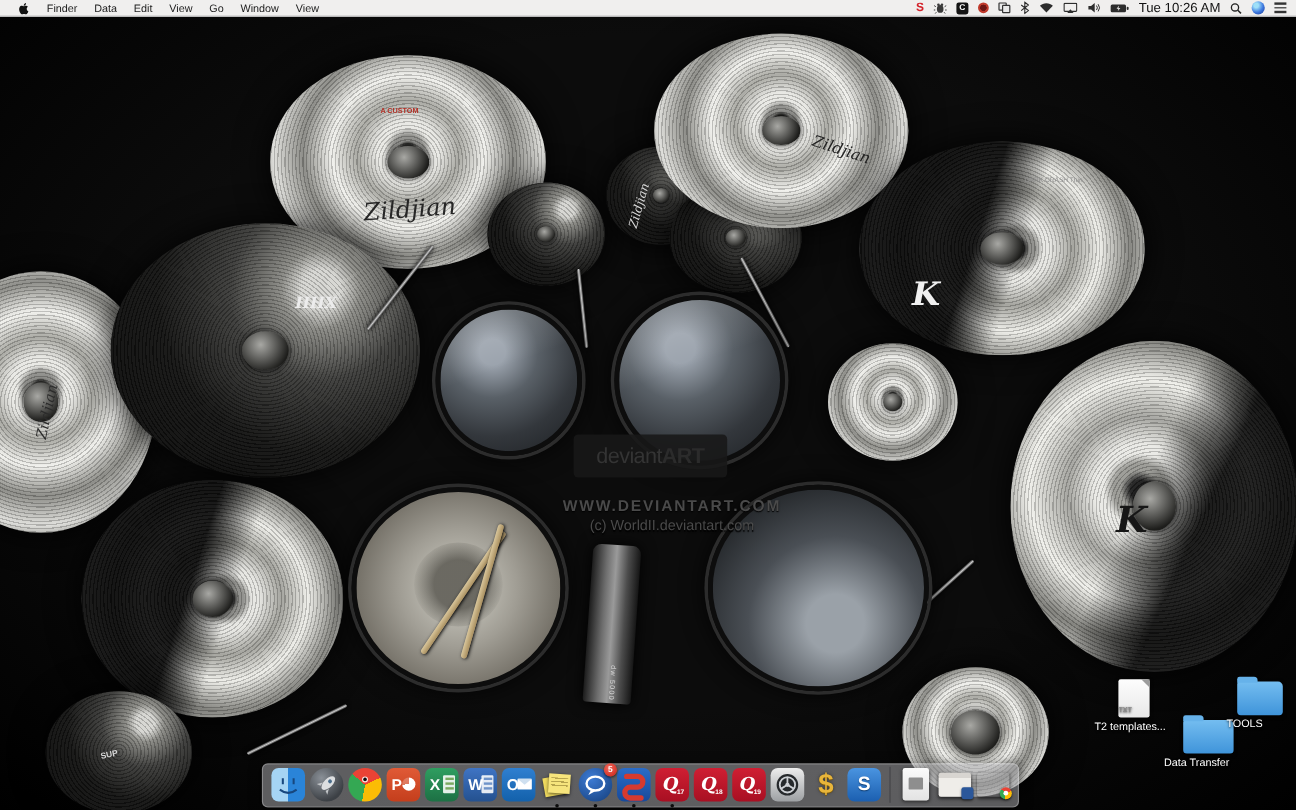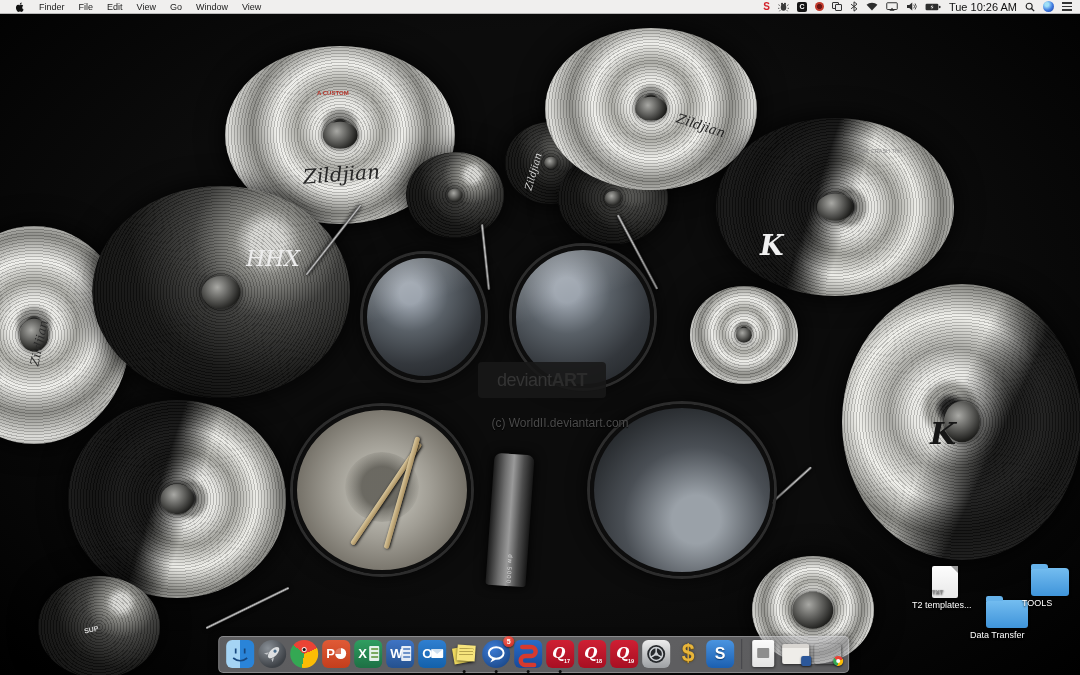--- a/index.html
+++ b/index.html
@@ -108,21 +108,21 @@
 <body>
 
 <div class="menubar">
   <div class="menubar-left">
     <span class="menu-item mi">
       <svg width="10" height="12" viewBox="0 0 16 16">
           <path fill="#111" d="M11.6 8.6c0-1.8 1.5-2.7 1.6-2.7-.9-1.3-2.2-1.4-2.7-1.5-1.1-.1-2.2.7-2.8.7-.6 0-1.5-.7-2.5-.6-1.3 0-2.4.7-3.1 1.9-1.3 2.3-.3 5.7 1 7.6.6.9 1.4 1.9 2.4 1.9 1 0 1.3-.6 2.5-.6s1.5.6 2.5.6 1.7-.9 2.3-1.8c.7-1 1-2 1-2.1-.1 0-2.2-.9-2.2-3.4zM9.9 3.3c.5-.7.9-1.6.8-2.5-.8 0-1.7.5-2.3 1.2-.5.6-.9 1.5-.8 2.4.9.1 1.8-.4 2.3-1.1z"></path>
         </svg>
     </span>
     <span class="menu-item app">Finder</span>
-    <span class="menu-item">File</span>
+    <span class="menu-item">Data</span>
     <span class="menu-item">Edit</span>
     <span class="menu-item">View</span>
     <span class="menu-item">Go</span>
     <span class="menu-item">Window</span>
     <span class="menu-item">View</span>
   </div>
   <div class="menubar-right">
     <span class="mi s-glyph">S</span>
     <span class="mi">
       <svg width="11" height="11" viewBox="0 0 12 12">
@@ -209,21 +209,21 @@
     </div>
 
   <div class="cym bright" style="left:545px;top:14px;width:212px;height:162px">
       <span class="bell"></span>
     </div>
   <span class="wlabel script" style="left:676px;top:104px;font-size:13px;color:#222;transform:rotate(18deg)">Zildjian</span>
 
   <div class="cym dark-c" style="left:92px;top:172px;width:258px;height:212px">
       <span class="bell"></span>
     </div>
-  <span class="wlabel script" style="left:246px;top:232px;font-size:22px;font-weight:normal;color:#ececec">HHX</span>
+  <span class="wlabel script" style="left:246px;top:232px;font-size:13px;font-weight:bold;color:#ececec">HHX</span>
 
   <div class="cym half-c" style="left:716px;top:104px;width:238px;height:178px">
       <span class="bell"></span>
     </div>
   <span class="wlabel" style="left:854px;top:134px;font-size:5.5px;color:#8e8e8e">DARK CRASH Thin</span>
   <span class="wlabel script" style="left:760px;top:216px;font-size:27px;font-weight:bold;color:#f0f0f0">K</span>
 
   <div class="cym bright" style="left:690px;top:272px;width:108px;height:98px">
       <span class="bell"></span>
     </div>
@@ -259,20 +259,21 @@
     <span class="pedal-label">dw 5000</span>
   </div>
 
   <div class="stick" style="left:352px;top:528px;width:122px;transform:rotate(-56deg)"></div>
   <div class="stick" style="left:386px;top:532px;width:116px;transform:rotate(-74deg)"></div>
 
   <div class="wm-plate">
     <span class="wm-logo"><span>deviant</span><b>ART</b></span>
   </div>
   <div class="wm-lines">
+    <div class="wm-l1">WWW.DEVIANTART.COM</div>
     <div class="wm-l2">(c) WorldII.deviantart.com</div>
   </div>
 </div>
 
 <div class="dicon" style="left:912px;top:566px">
   <div class="txt-file">
     <span class="txt-badge">TXT</span>
   </div>
   <div class="lbl">T2 templates...</div>
 </div>

